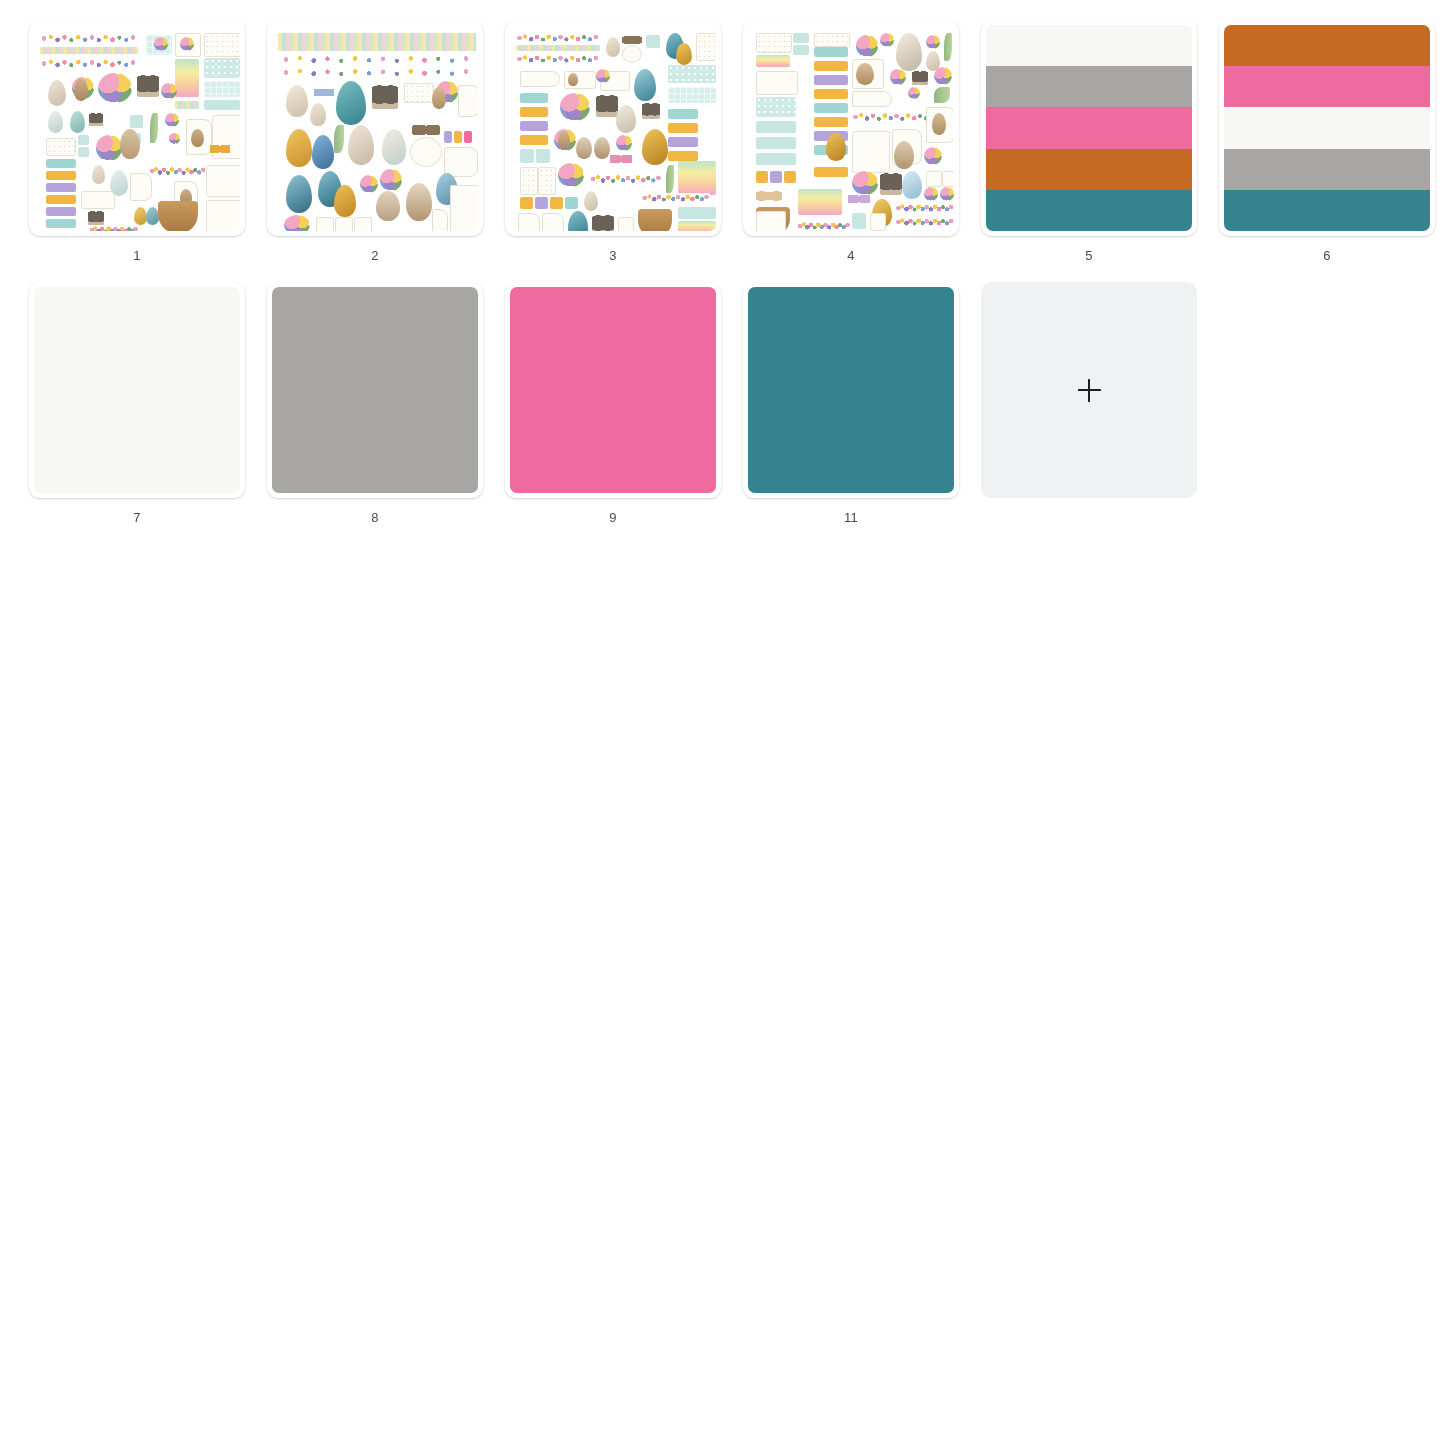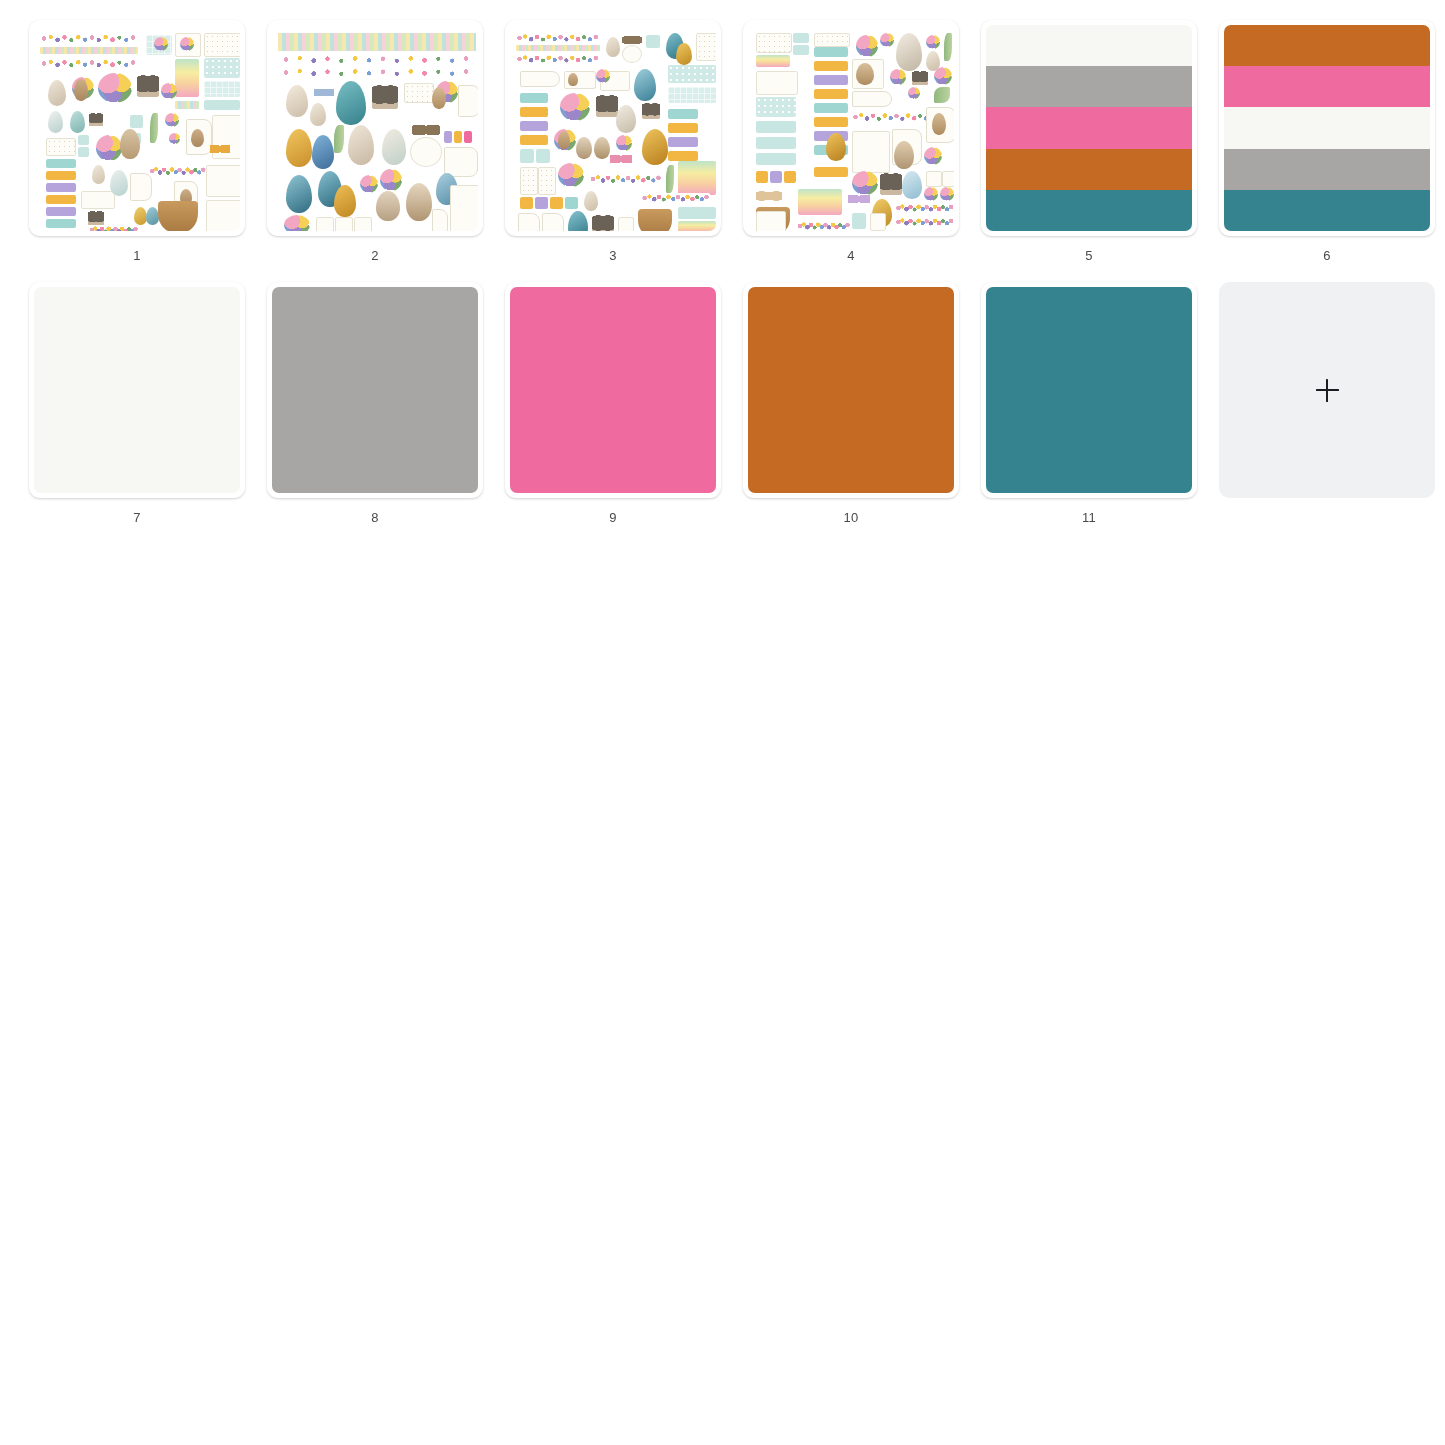--- a/index.html
+++ b/index.html
@@ -539,28 +539,20 @@
 
     <div class="cell">
       <div class="card">
         <div class="card-inner">
           <div class="solid" style="background:#ef6a9e"></div>
         </div>
       </div>
       <div class="caption" style="color: rgb(74, 74, 74);">9</div>
     </div>
 
-    <div class="cell">
-      <div class="card">
-        <div class="card-inner">
-          <div class="solid" style="background:#c46a22"></div>
-        </div>
-      </div>
-      <div class="caption" style="color: rgb(74, 74, 74);">10</div>
-    </div>
 
     <div class="cell">
       <div class="card">
         <div class="card-inner">
           <div class="solid" style="background:#368390"></div>
         </div>
       </div>
       <div class="caption" style="color: rgb(74, 74, 74);">11</div>
     </div>
 

